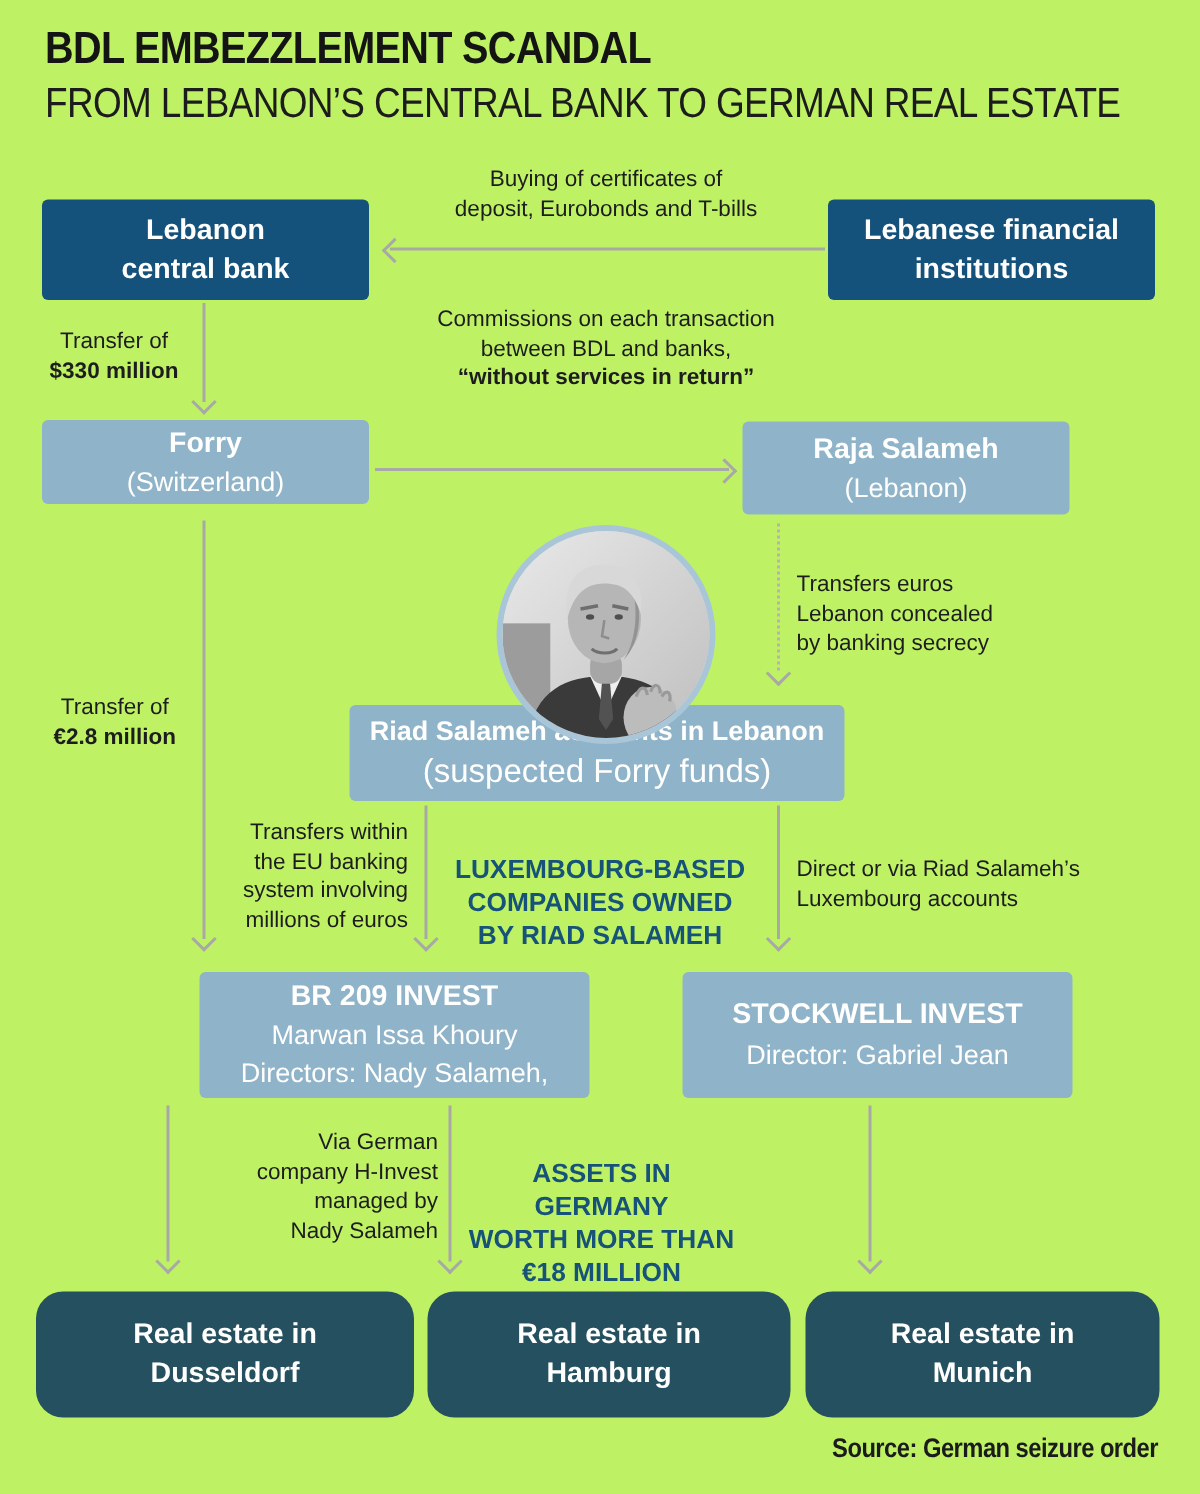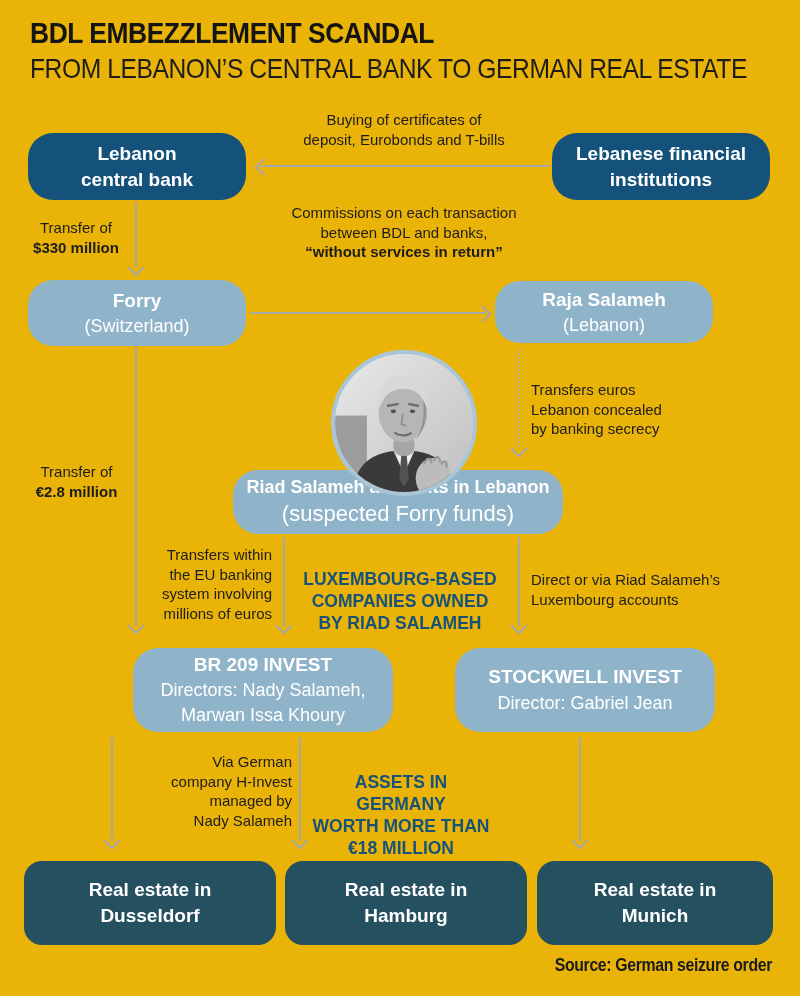--- a/index.html
+++ b/index.html
@@ -1,25 +1,25 @@
 <!DOCTYPE html>
 <html><head>
 <meta charset="utf-8">
 <style>
   html,body{margin:0;padding:0;background:#ffffff;}
-  .canvas{position:relative;width:800px;height:996px;background:#eab308;overflow:hidden;
+  .canvas{position:relative;width:800px;height:996px;background:#bef264;overflow:hidden;
           font-family:"Liberation Sans", sans-serif;color:#1a1a1a;}
 
   
   .title{position:absolute;left:30px;top:16px;transform:scaleX(0.88);transform-origin:0 0;white-space:nowrap;}
   .title .t1{font-size:30px;font-weight:800;letter-spacing:-0.5px;color:#141414;line-height:1.1;}
   .title .t2{font-size:28px;font-weight:400;letter-spacing:-0.5px;color:#1c1c1c;line-height:1.15;margin-top:4px;}
 
   
-  .box{position:absolute;border-radius:25px;color:#ffffff;display:flex;flex-direction:column;
+  .box{position:absolute;border-radius:4px;color:#ffffff;display:flex;flex-direction:column;
        justify-content:center;align-items:center;text-align:center;line-height:1.35;}
   .box.dark{background:#15527B;font-weight:700;font-size:19px;}
   .box.light{background:#8FB3C8;font-size:18px;}
   .box.teal{background:#24505F;font-weight:700;font-size:19px;border-radius:18px;}
   .box .bold{font-weight:700;font-size:19px;}
   .box.light .sub{font-weight:400;}
 
   
   .label{position:absolute;font-size:15px;line-height:1.3;color:#1d1d1d;}
   .center{text-align:center;}
@@ -76,21 +76,21 @@
     <div class="b">“without services in return”</div>
   </div>
 
   <div class="vline" style="left:135px;top:202px;height:66px;"></div>
   <div class="ah ah-down" style="left:130px;top:262px;"></div>
   <div class="label center" style="left:22px;top:218px;width:108px;">
     <div>Transfer of</div>
     <div class="b">$330 million</div>
   </div>
 
-  <div class="box light" style="left:28px;top:280px;width:218px;height:66px;">
+  <div class="box light" style="left:28px;top:280px;width:218px;height:56px;">
     <div class="bold">Forry</div>
     <div class="sub">(Switzerland)</div>
   </div>
   <div class="hline" style="left:250px;top:312px;width:236px;"></div>
   <div class="ah ah-right" style="left:477px;top:308px;"></div>
   <div class="box light" style="left:495px;top:281px;width:218px;height:62px;">
     <div class="bold">Raja Salameh</div>
     <div class="sub">(Lebanon)</div>
   </div>
 
@@ -159,22 +159,22 @@
 
   <div class="vline" style="left:518px;top:537px;height:89px;"></div>
   <div class="ah ah-down" style="left:513px;top:620px;"></div>
   <div class="label" style="left:531px;top:570px;width:230px;">
     <div>Direct or via Riad Salameh’s</div>
     <div>Luxembourg accounts</div>
   </div>
 
   <div class="box light" style="left:85px;top:648px;width:260px;height:84px;line-height:1.4;margin-left:48px;">
     <div class="bold">BR 209 INVEST</div>
+    <div class="sub">Marwan Issa Khoury</div>
     <div class="sub">Directors: Nady Salameh,</div>
-    <div class="sub">Marwan Issa Khoury</div>
   </div>
   <div class="box light" style="left:455px;top:648px;width:260px;height:84px;line-height:1.4;">
     <div class="bold">STOCKWELL INVEST</div>
     <div class="sub">Director: Gabriel Jean</div>
   </div>
 
   <div class="vline" style="left:111px;top:737px;height:104px;"></div>
   <div class="ah ah-down" style="left:106px;top:835px;"></div>
   <div class="vline" style="left:299px;top:737px;height:104px;"></div>
   <div class="ah ah-down" style="left:294px;top:835px;"></div>

